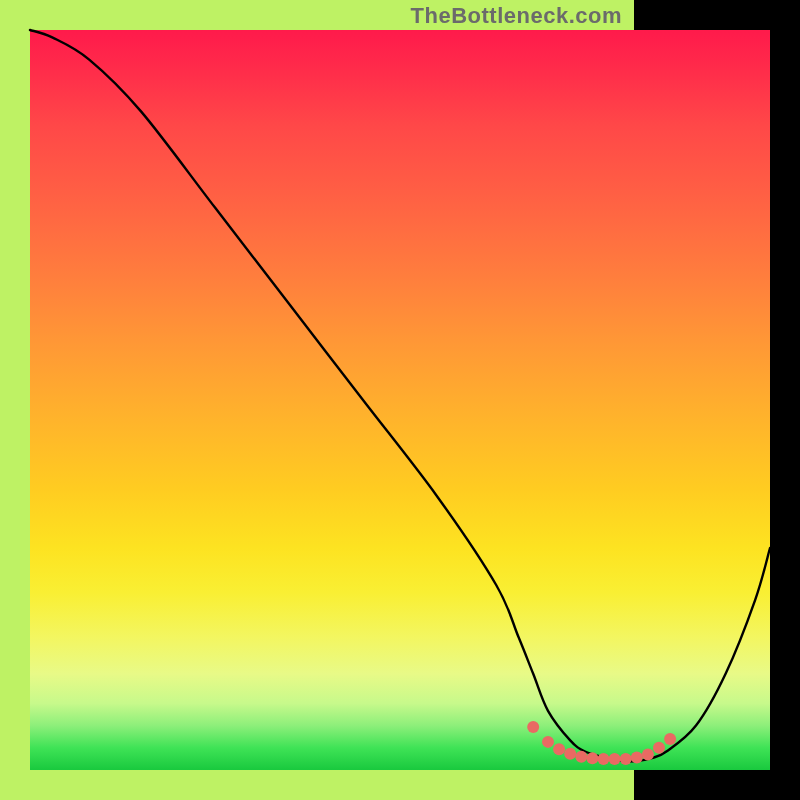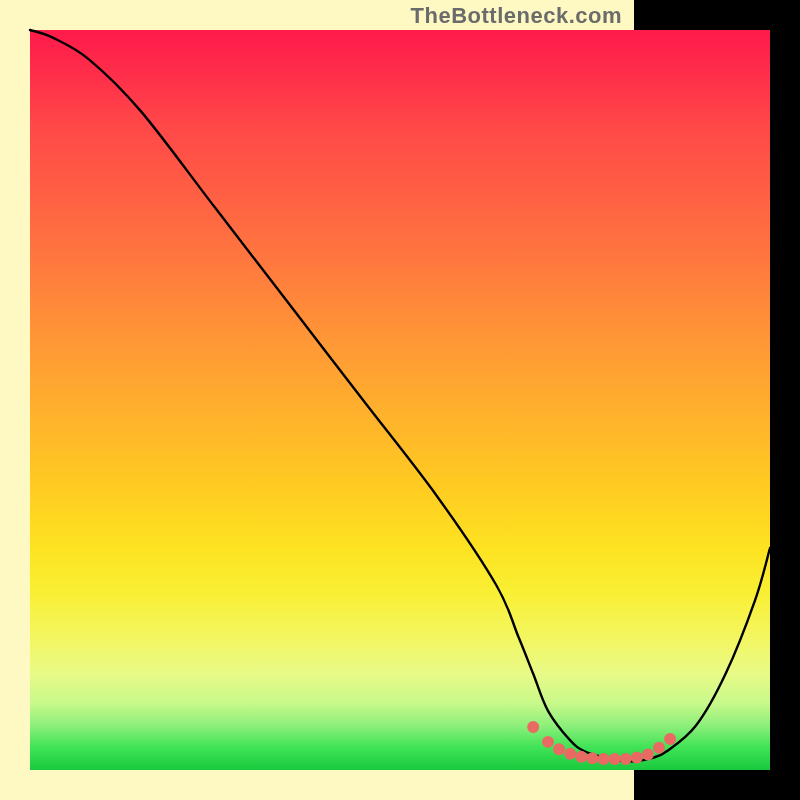--- a/index.html
+++ b/index.html
@@ -8,21 +8,21 @@
     width: 800px;
     height: 800px;
     background: #000000;
     overflow: hidden;
     font-family: Arial, Helvetica, sans-serif;
   }
   .frame {
     position: relative;
     width: 634px;
     height: 800px;
-    background: #fef9c3;
+    background: #bef264;
   }
   .watermark {
     position: absolute;
     top: 3px;
     right: 12px;
     color: #6b6b6b;
     font-size: 22px;
     font-weight: 600;
     letter-spacing: 0.5px;
     user-select: none;

